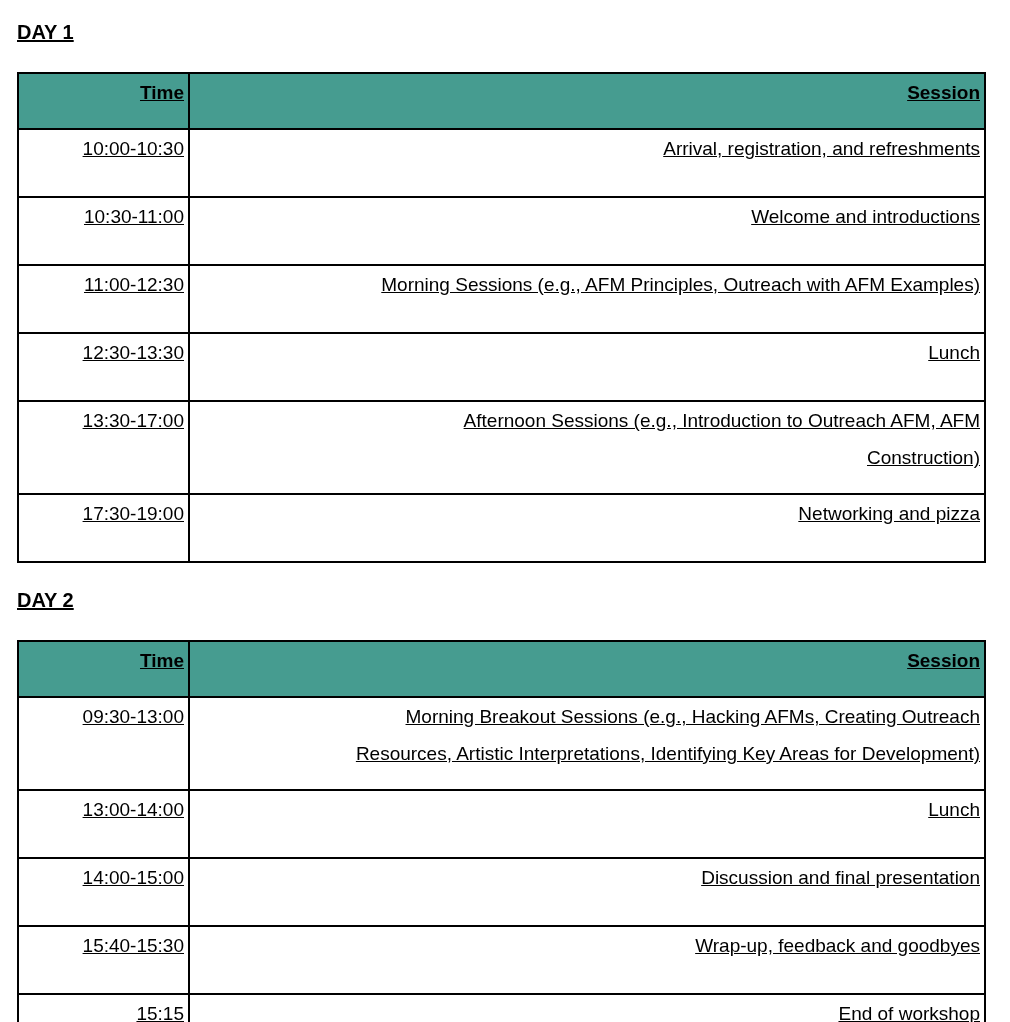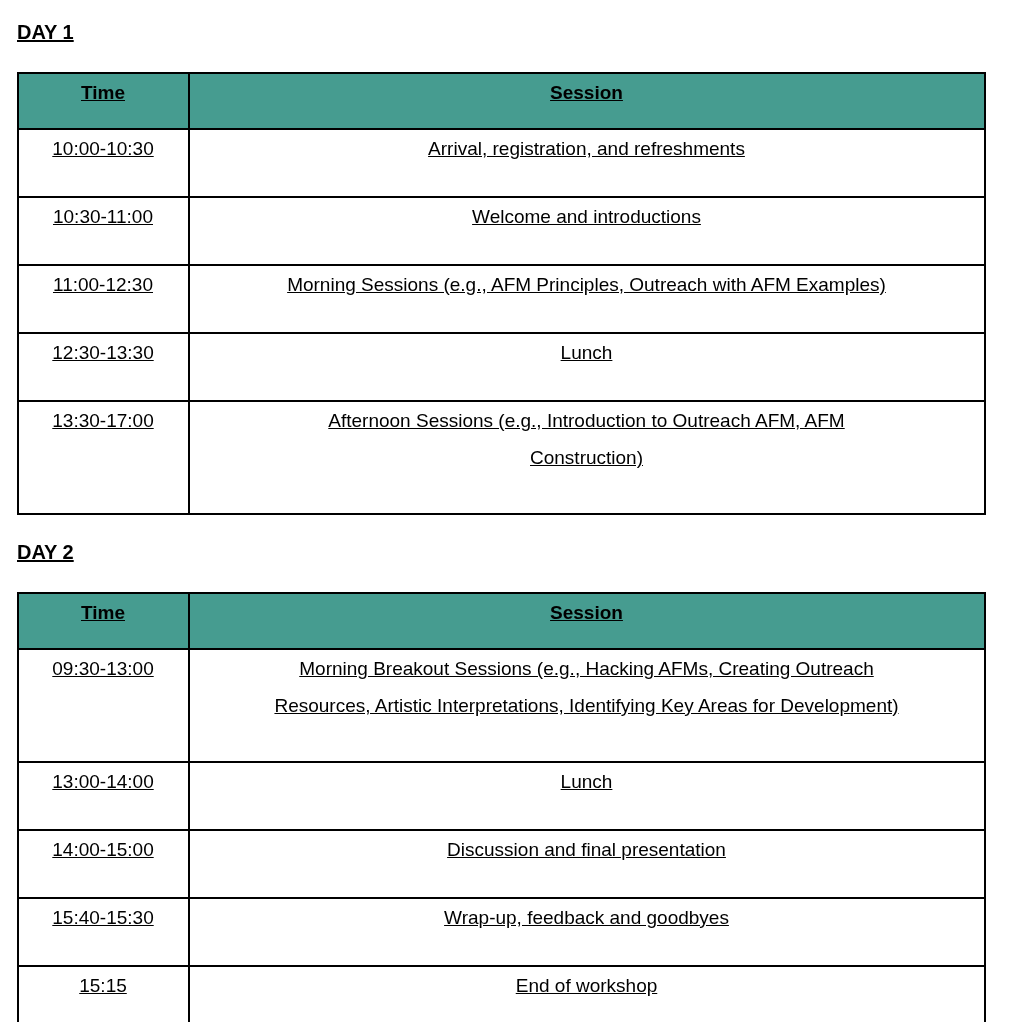--- a/index.html
+++ b/index.html
@@ -37,34 +37,34 @@
   table.schedule {
     border-collapse: collapse;
     table-layout: fixed;
     width: 969px;
   }
   table.schedule col.col-time { width: 171px; }
   table.schedule th,
   table.schedule td {
     border: 2px solid var(--border-color);
     vertical-align: top;
-    text-align: center;
+    text-align: right;
     padding: 0 4px 0 3px;
     font-size: 19px;
     line-height: 37px;
     white-space: pre-line;
     overflow: hidden;
   }
   table.schedule th {
     background: var(--header-bg);
     font-weight: bold;
     height: 56px;
   }
   tr.row-single { height: 68px; }
-  tr.row-double { height: 113px; }
+  tr.row-double { height: 93px; }
 </style>
 </head>
 <body>
 
 <div class="doc">
 
   <div class="day-heading">DAY 1</div>
 
   <table class="schedule">
     <colgroup>
@@ -91,20 +91,24 @@
         <td>Morning Sessions (e.g., AFM Principles, Outreach with AFM Examples)</td>
       </tr>
       <tr class="row-single">
         <td>12:30-13:30</td>
         <td>Lunch</td>
       </tr>
       <tr class="row-double">
         <td>13:30-17:00</td>
         <td>Afternoon Sessions (e.g., Introduction to Outreach AFM, AFM
 Construction)</td>
+      </tr>
+      <tr class="row-single">
+        <td>17:30-19:00</td>
+        <td>Networking and pizza</td>
       </tr>
     </tbody>
   </table>
 
   <div class="day-heading second">DAY 2</div>
 
   <table class="schedule">
     <colgroup>
       <col class="col-time">
       <col class="col-session">

